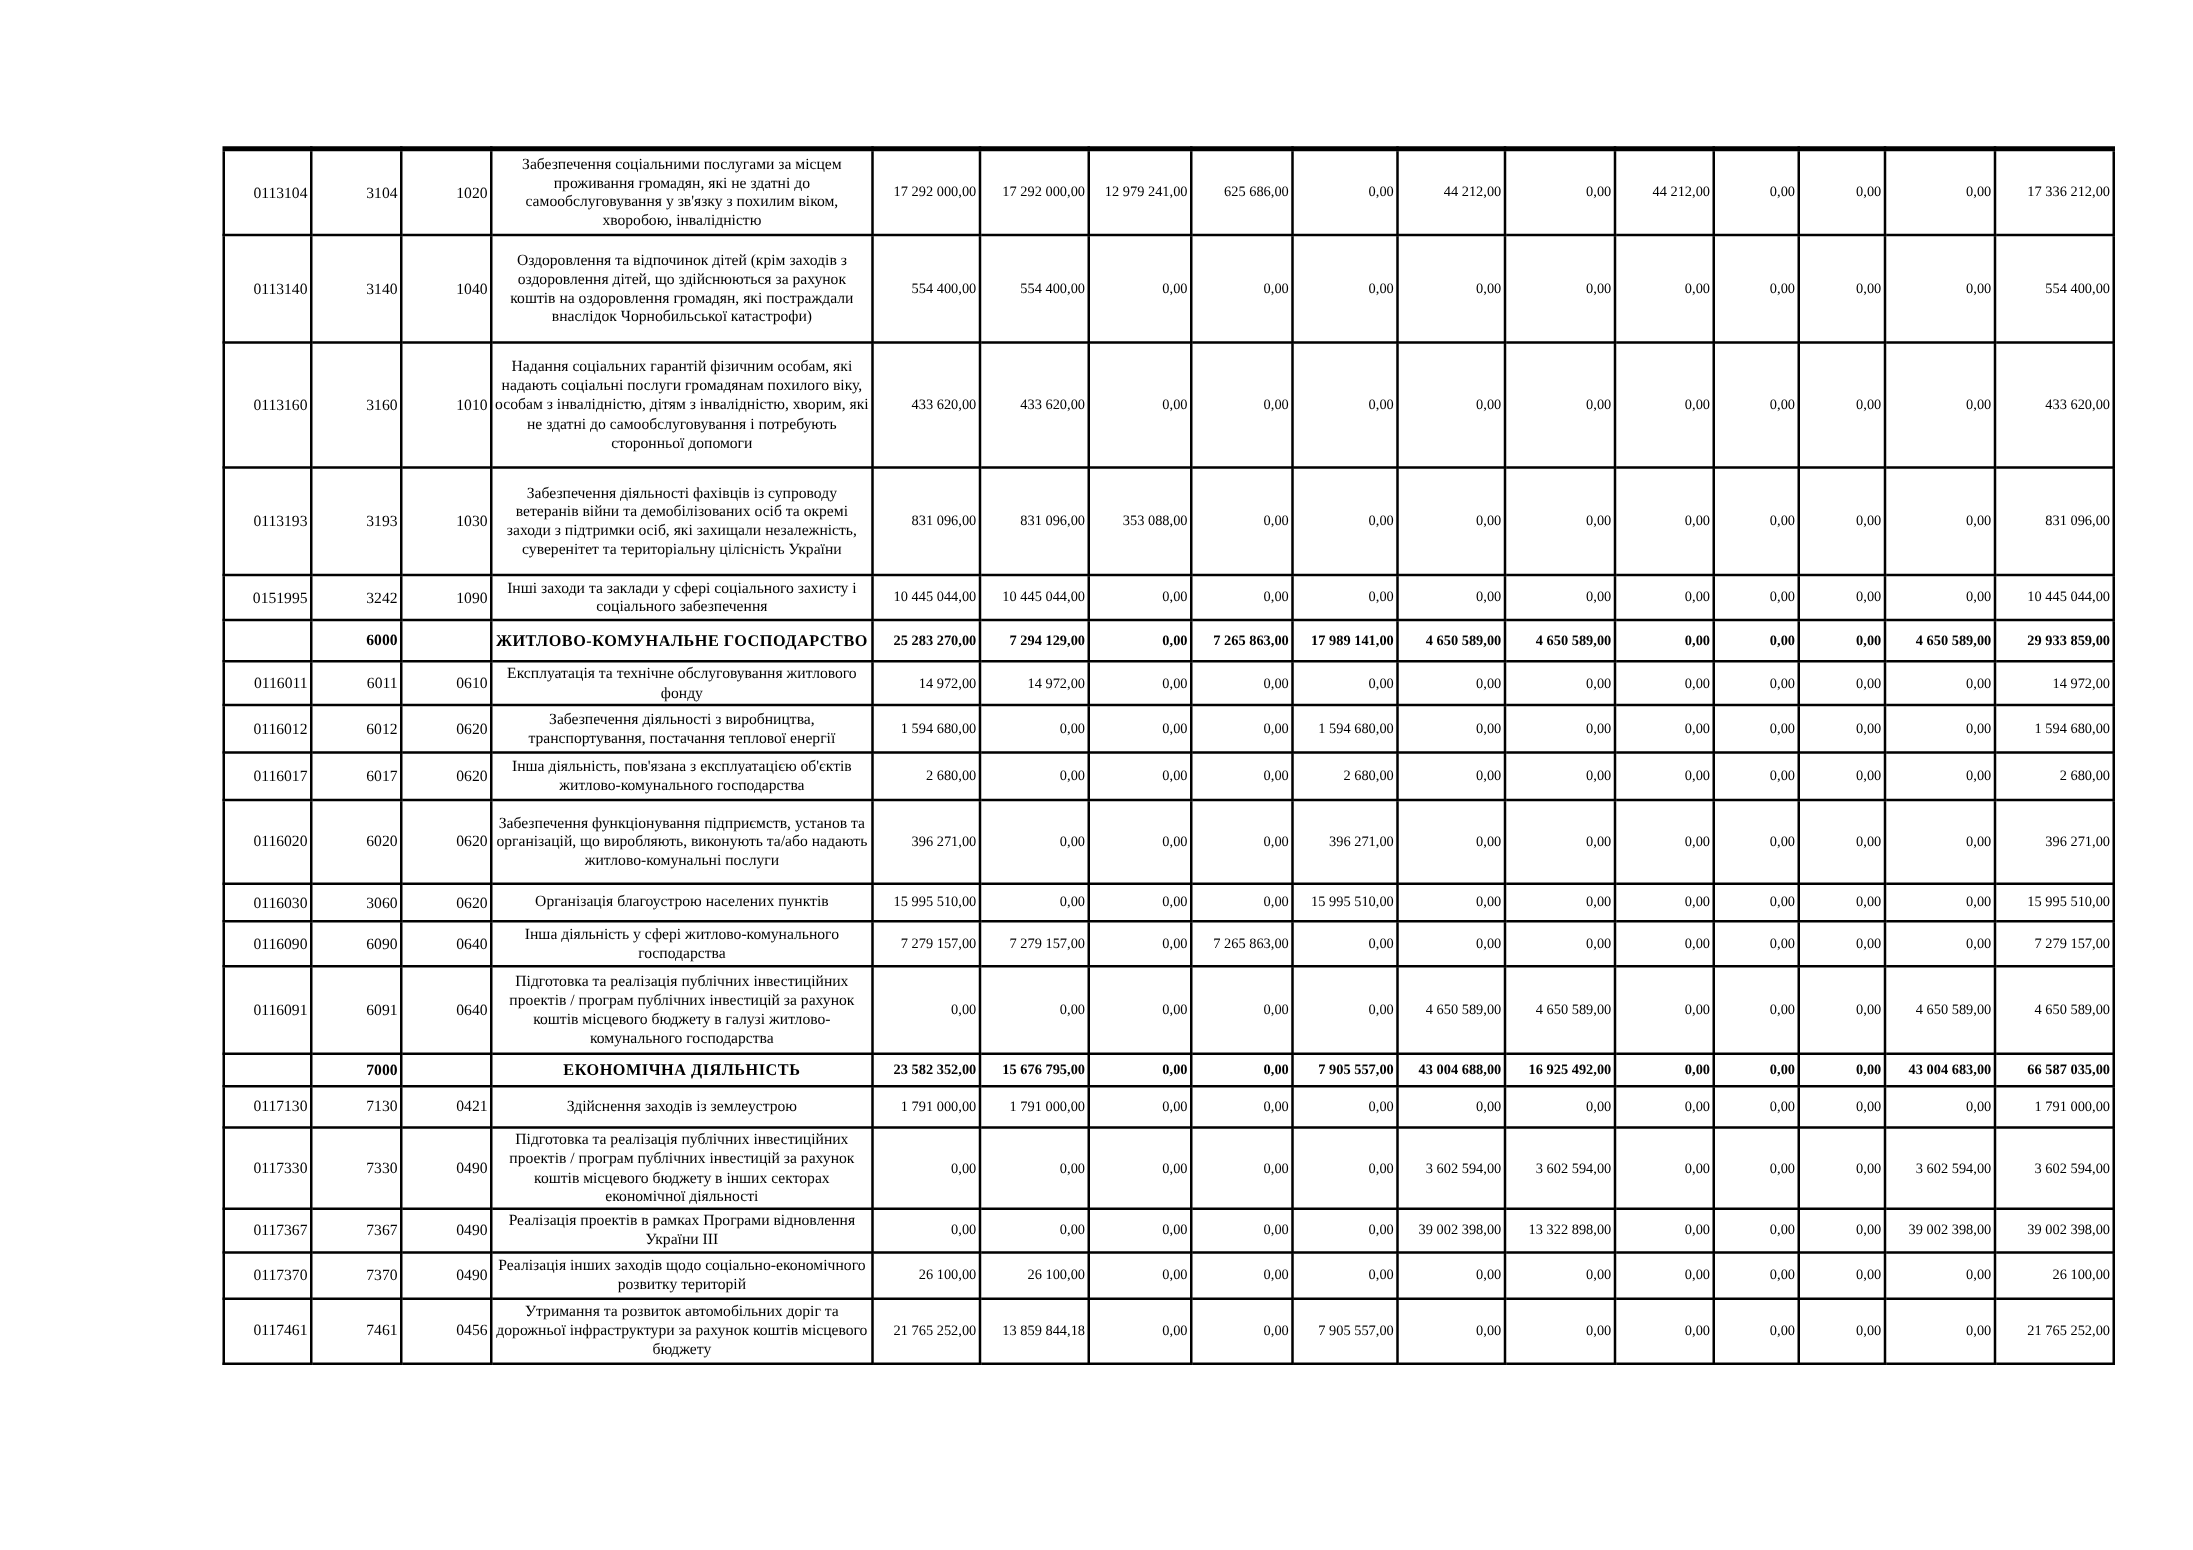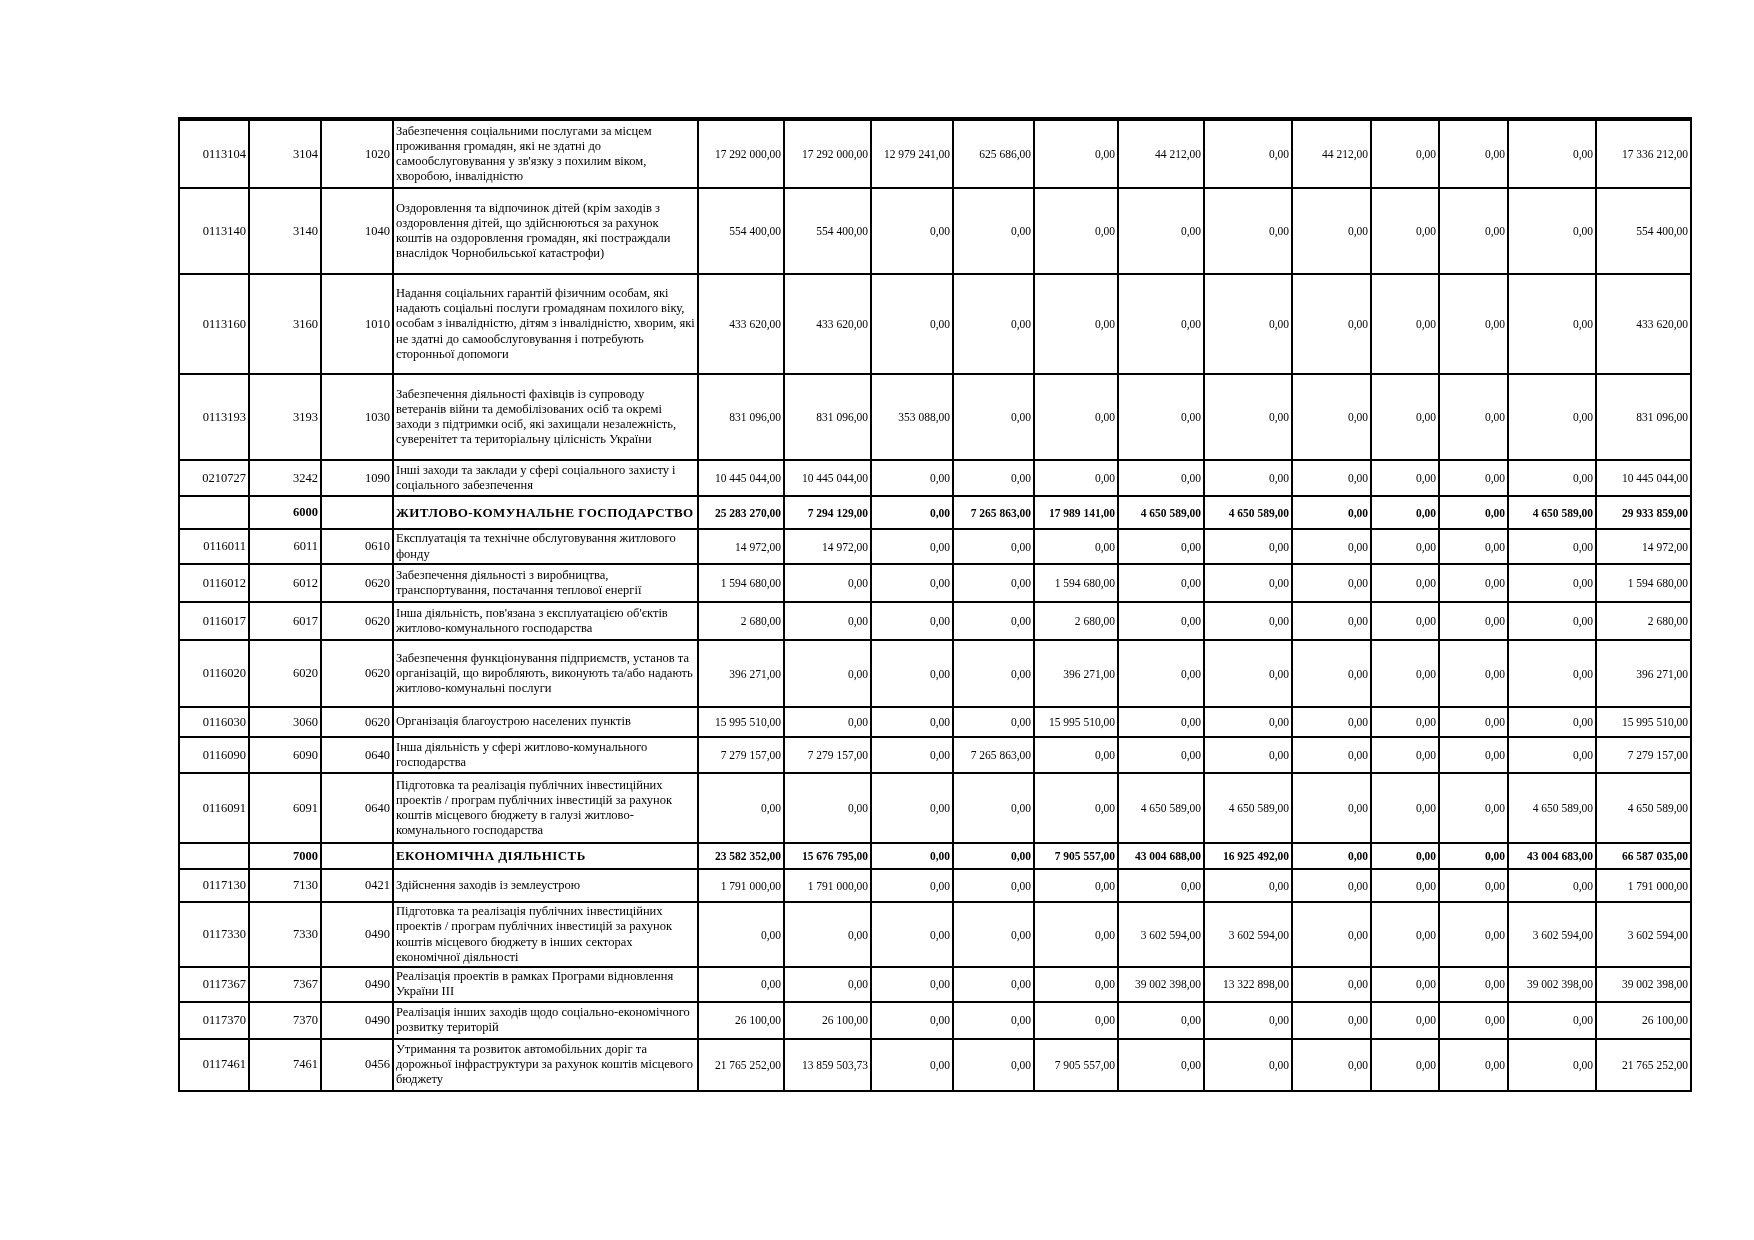--- a/index.html
+++ b/index.html
@@ -28,21 +28,21 @@
     border: 2px solid #000;
     padding: 1px 2px;
     vertical-align: middle;
     overflow: hidden;
   }
   td.code {
     text-align: right;
     font-size: 12.5px;
   }
   td.name {
-    text-align: left;
+    text-align: center;
     font-size: 12.5px;
     line-height: 1.22;
     padding: 2px 4px 2px 3px;
   }
   td.num {
     text-align: right;
     font-size: 11.5px;
     white-space: nowrap;
     padding-right: 3px;
   }
@@ -139,21 +139,21 @@
           <td class="num">0,00</td>
           <td class="num">0,00</td>
           <td class="num">0,00</td>
           <td class="num">0,00</td>
           <td class="num">0,00</td>
           <td class="num">0,00</td>
           <td class="num">0,00</td>
           <td class="num">831 096,00</td>
         </tr>
         <tr style="height: 36px;">
-          <td class="code">0210727</td>
+          <td class="code">0151995</td>
           <td class="code">3242</td>
           <td class="code">1090</td>
           <td class="name">Інші заходи та заклади у сфері соціального захисту і соціального забезпечення</td>
           <td class="num">10 445 044,00</td>
           <td class="num">10 445 044,00</td>
           <td class="num">0,00</td>
           <td class="num">0,00</td>
           <td class="num">0,00</td>
           <td class="num">0,00</td>
           <td class="num">0,00</td>
@@ -396,21 +396,21 @@
           <td class="num">0,00</td>
           <td class="num">0,00</td>
           <td class="num">26 100,00</td>
         </tr>
         <tr style="height: 52px;">
           <td class="code">0117461</td>
           <td class="code">7461</td>
           <td class="code">0456</td>
           <td class="name">Утримання та розвиток автомобільних доріг та дорожньої інфраструктури за рахунок коштів місцевого бюджету</td>
           <td class="num">21 765 252,00</td>
-          <td class="num">13 859 503,73</td>
+          <td class="num">13 859 844,18</td>
           <td class="num">0,00</td>
           <td class="num">0,00</td>
           <td class="num">7 905 557,00</td>
           <td class="num">0,00</td>
           <td class="num">0,00</td>
           <td class="num">0,00</td>
           <td class="num">0,00</td>
           <td class="num">0,00</td>
           <td class="num">0,00</td>
           <td class="num">21 765 252,00</td>

